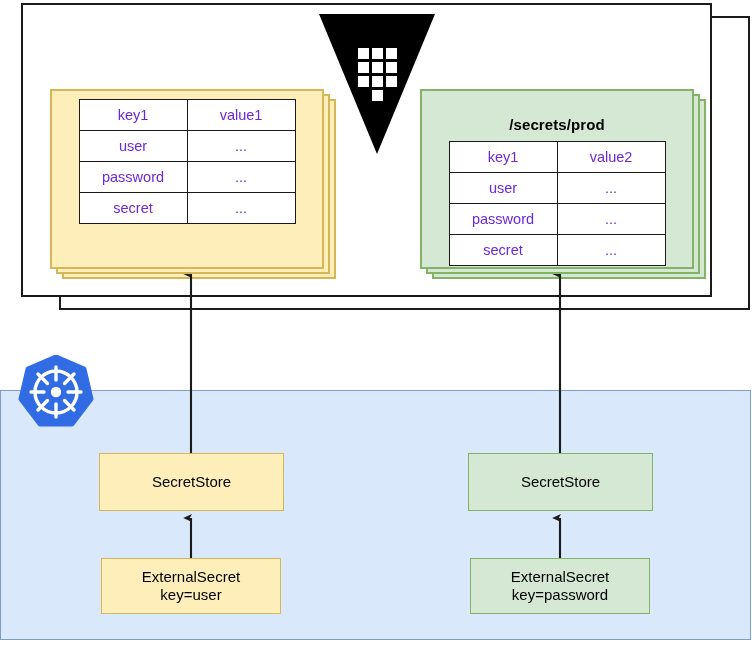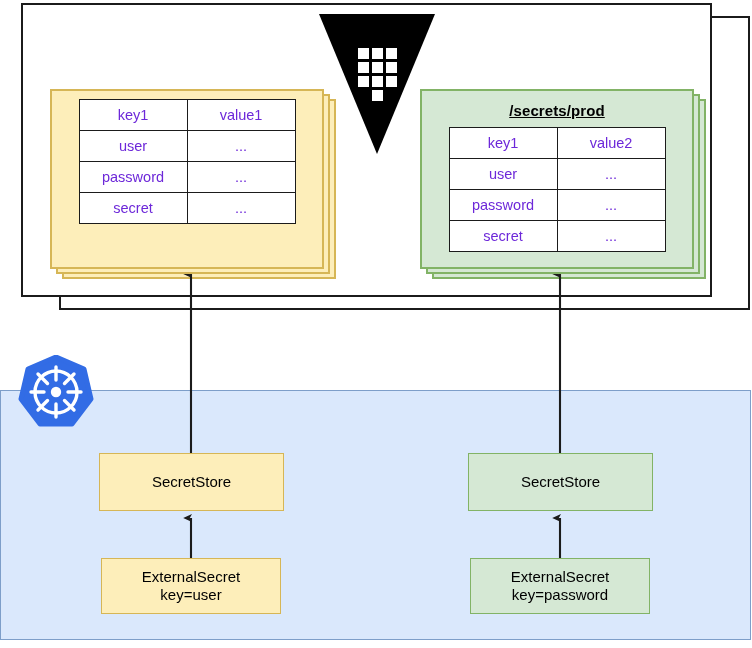--- a/index.html
+++ b/index.html
@@ -151,21 +151,21 @@
           <td class="v">...</td>
         </tr>
       </tbody>
     </table>
   </div>
 
   <div class="abs card prod" style="left:432px; top:99px; width:274px; height:180px; z-index:4;"></div>
   <div class="abs card prod" style="left:426px; top:94px; width:274px; height:180px; z-index:5;"></div>
 
   <div class="abs card prod" style="left:420px; top:89px; width:274px; height:180px; z-index:6;">
-    <div class="card-title" style="margin-top:11px;text-decoration:underline;">/secrets/prod</div>
+    <div class="card-title" style="margin-top:25px;">/secrets/prod</div>
     <table class="secrets" style="margin:8px auto 0 auto;">
       <tbody>
         <tr>
           <td class="k">key1</td>
           <td class="v">value2</td>
         </tr>
         <tr>
           <td class="k">user</td>
           <td class="v">...</td>
         </tr>

